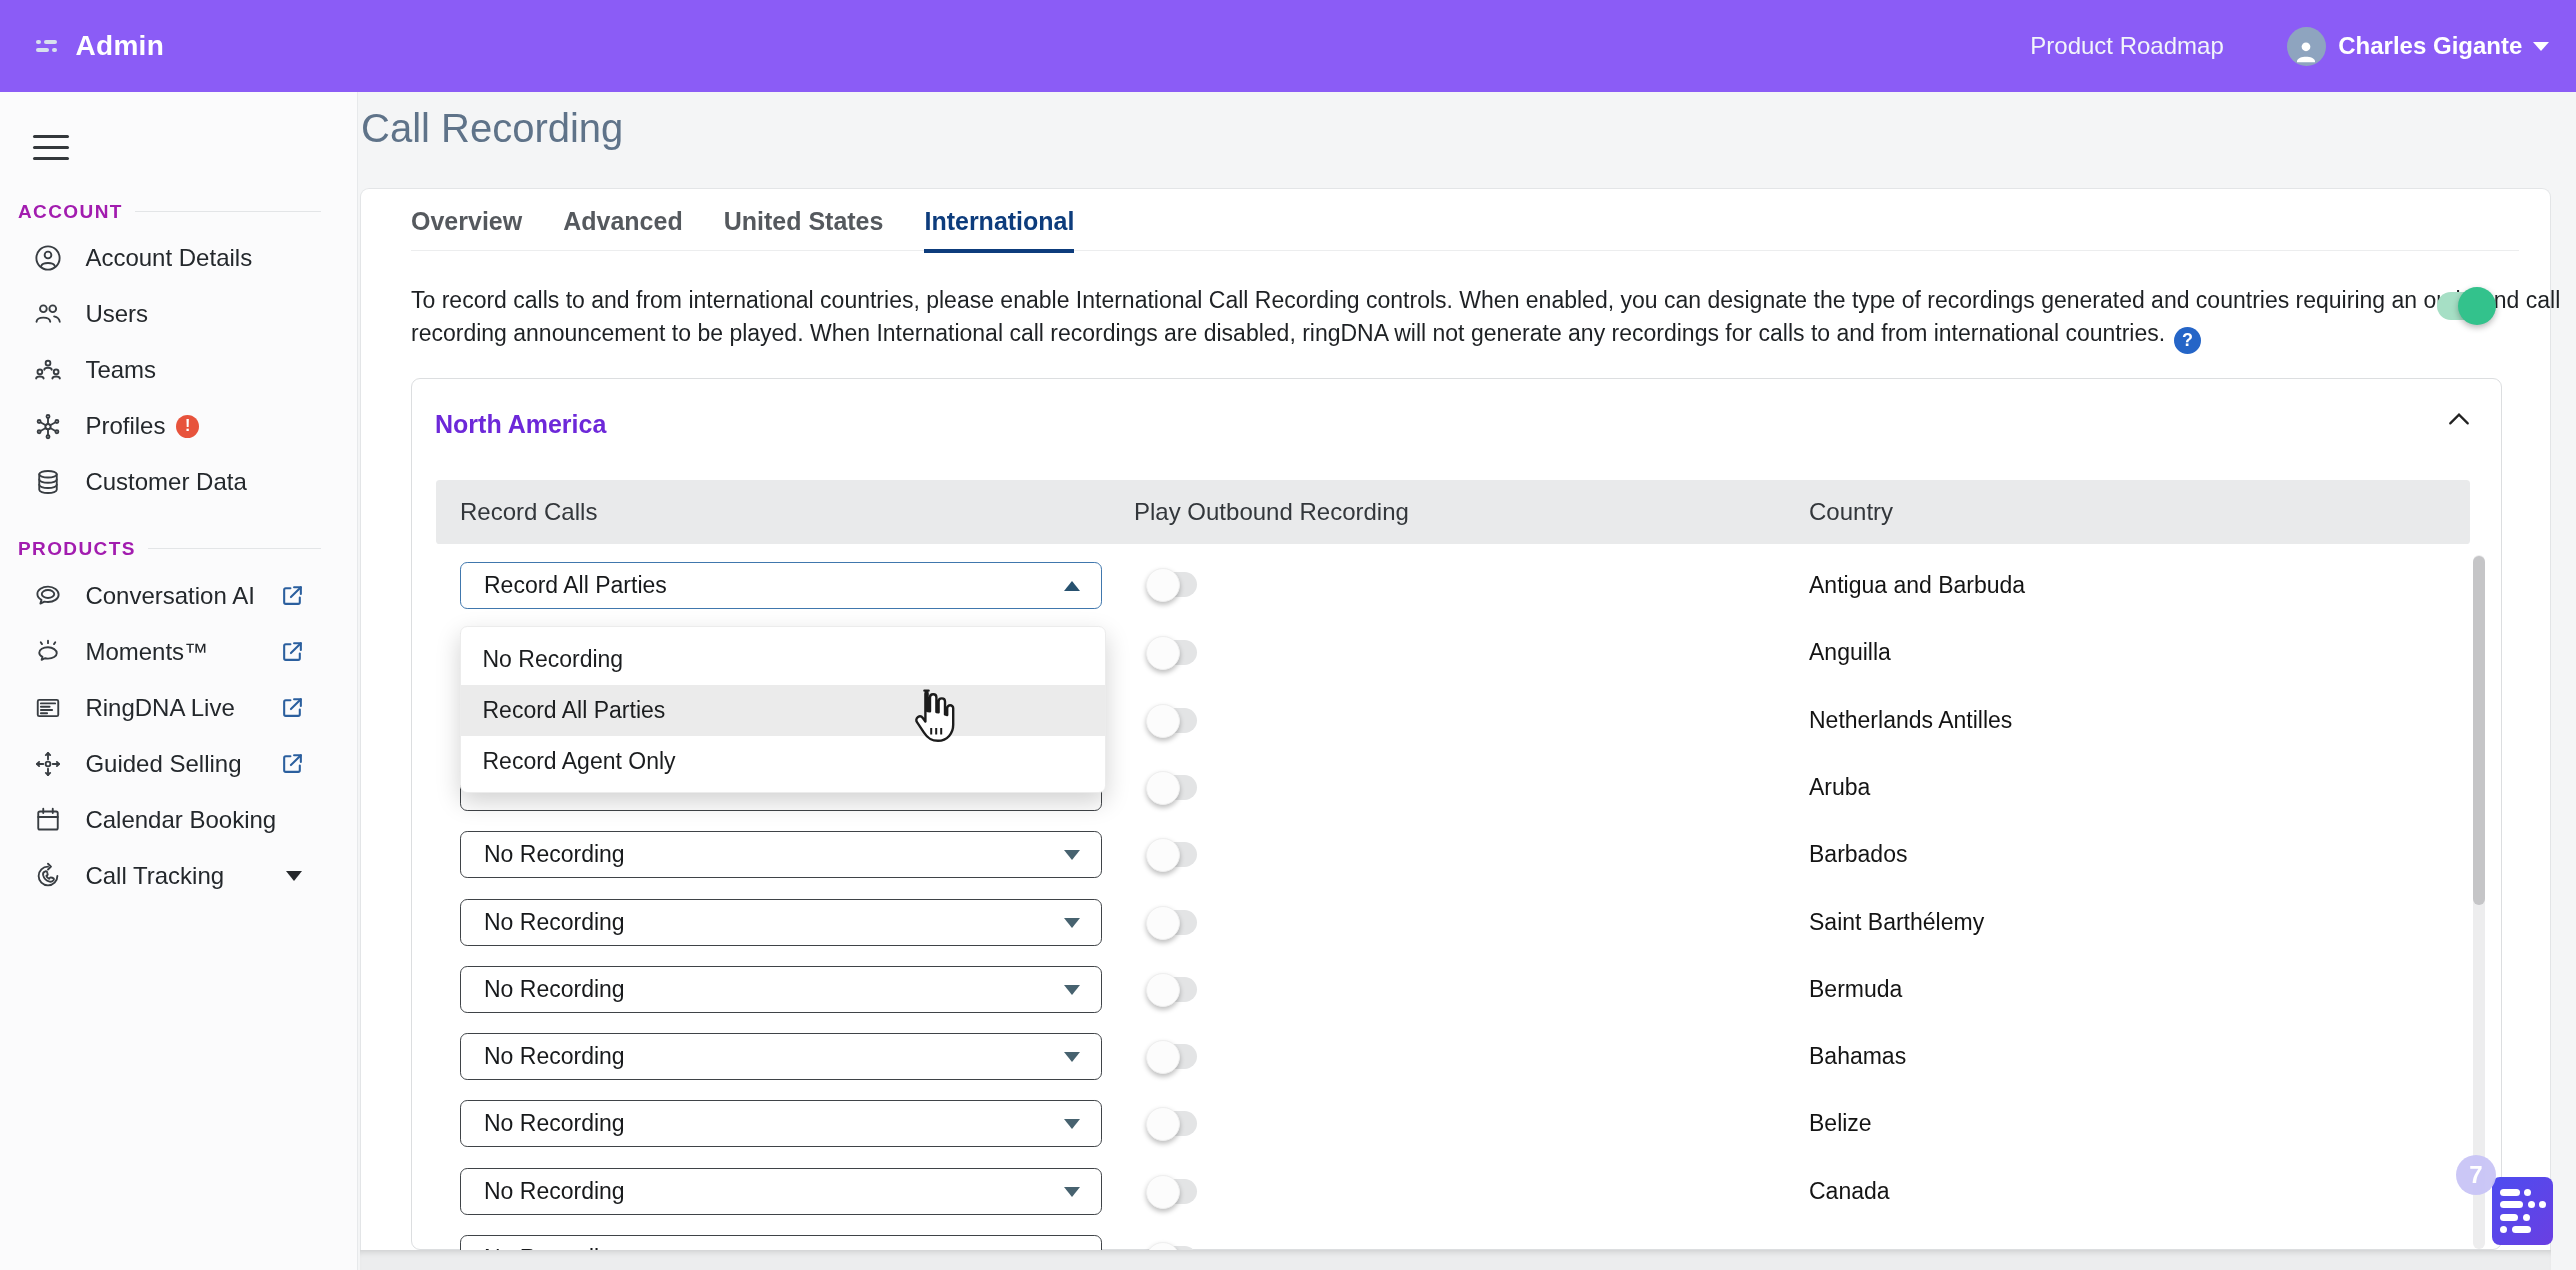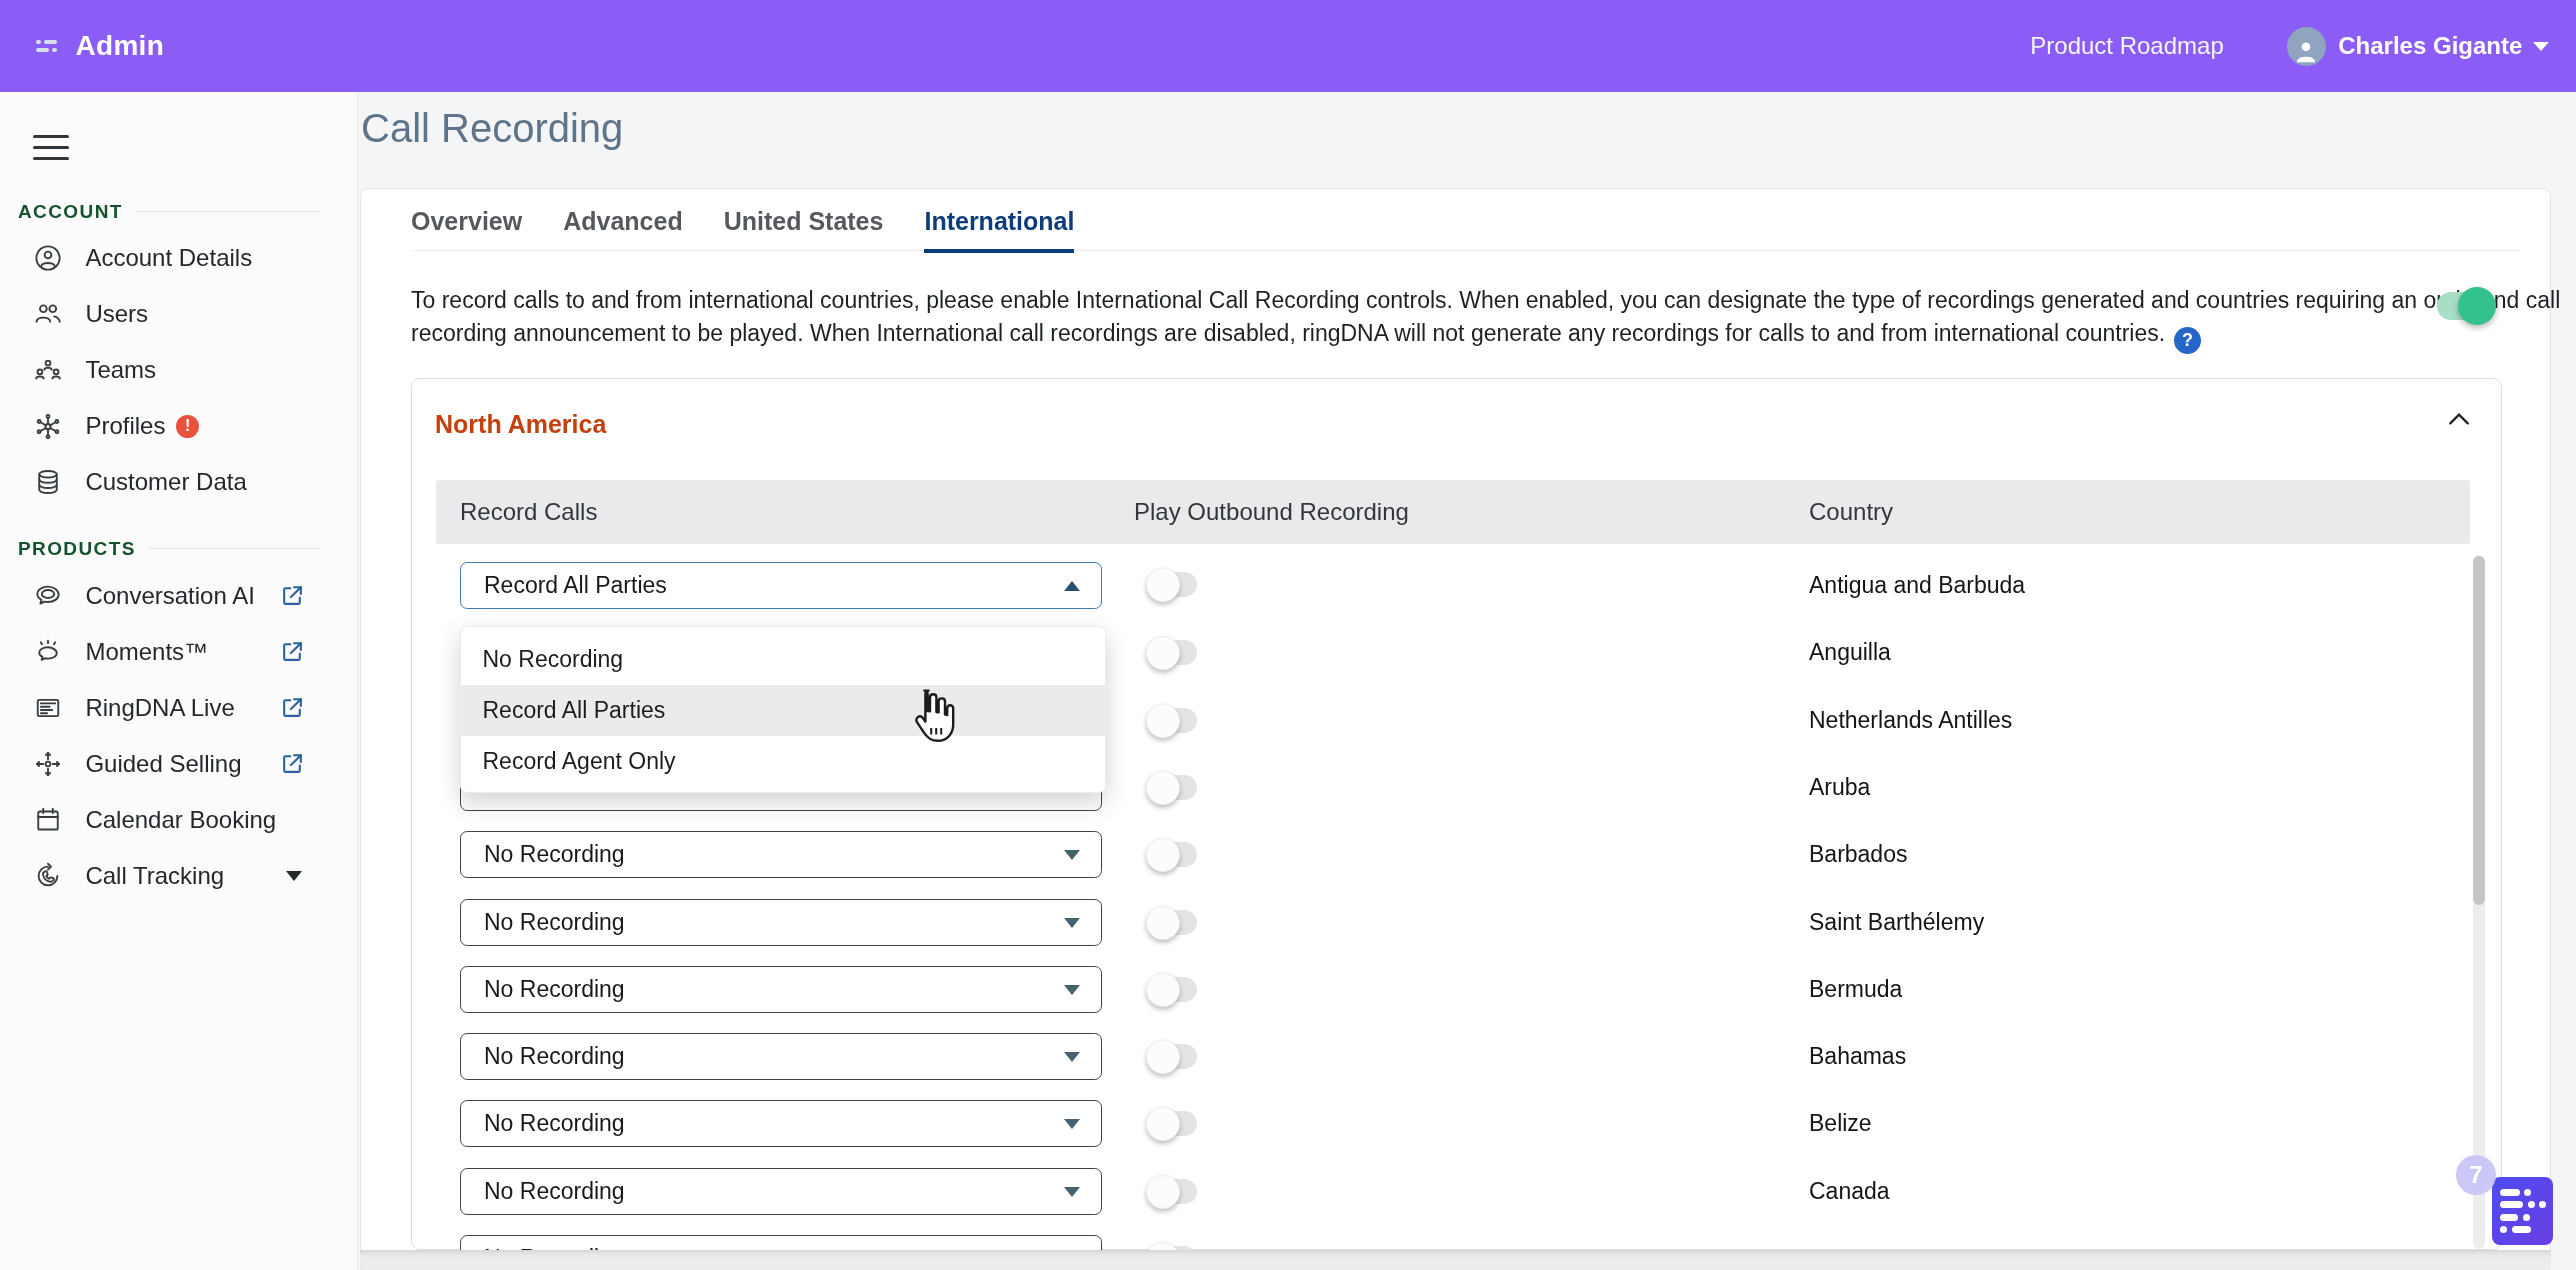--- a/index.html
+++ b/index.html
@@ -22,21 +22,21 @@
   .avatar svg{width:30px;height:30px;}
   .user-name{color:#fff;font-size:24px;font-weight:700;margin-right:10.7px;}
   .caret-down-white{width:0;height:0;border-left:8px solid transparent;border-right:8px solid transparent;border-top:9.8px solid #fff;}
 
   
   .sidebar{position:absolute;left:0;top:92px;width:358px;height:1178px;background:#fbfbfc;
            border-right:0.9px solid #e7e9eb;z-index:10;}
   .hamburger{position:absolute;left:33px;top:43px;width:36px;height:25px;display:flex;flex-direction:column;justify-content:space-between;cursor:pointer;}
   .hamburger div{height:2.7px;background:#33373b;border-radius:1.8px;}
   .side-section-label{display:flex;align-items:center;gap:12.5px;margin:0 0 5.4px 18px;height:27px;}
-  .ssl-text{font-size:19px;font-weight:700;color:#14532d;letter-spacing:1.4px;}
+  .ssl-text{font-size:19px;font-weight:700;color:#a21caf;letter-spacing:1.4px;}
   .ssl-line{flex:1;height:0.9px;background:#e3e5e7;margin-right:36px;}
   .side-list{list-style:none;margin:0;padding:0;}
   .side-item{position:relative;height:56px;display:flex;align-items:center;padding-left:33px;cursor:pointer;}
   .side-item .s-icon{width:30px;height:30px;flex:0 0 30px;}
   .side-item .s-icon svg{width:30px;height:30px;}
   .side-label{margin-left:22.4px;font-size:24px;color:#24282c;}
   .item-badge{margin-left:10.7px;width:23px;height:23px;border-radius:50%;background:#e7533c;color:#fff;
               font-size:16px;font-weight:700;display:flex;align-items:center;justify-content:center;}
   .item-caret{position:absolute;right:55px;width:0;height:0;border-left:8px solid transparent;border-right:8px solid transparent;border-top:10.7px solid #26292c;}
   .item-ext{position:absolute;right:52px;width:25px;height:25px;}
@@ -55,21 +55,21 @@
   .desc-line{white-space:nowrap;}
   .help-icon{display:inline-flex;width:27px;height:27px;border-radius:50%;background:#2565c7;color:#fff;
              font-size:18px;font-weight:700;align-items:center;justify-content:center;margin-left:9px;vertical-align:-4.5px;cursor:pointer;}
 
   .toggle-main{position:absolute;left:2437px;top:292px;width:54px;height:28px;border-radius:14.3px;background:#a6dfc5;z-index:4;cursor:pointer;}
   .toggle-main .knob{position:absolute;right:-4.5px;top:-5.4px;width:38px;height:38px;border-radius:50%;background:#33c28c;box-shadow:0 2.7px 6.3px rgba(0,0,0,.28);}
 
   
   .na-box{position:absolute;left:411px;top:378px;width:2091px;height:872px;background:#fff;
           border:0.9px solid #dcdee0;border-radius:9px;z-index:2;}
-  .na-title{position:absolute;left:435px;top:410px;font-size:25px;font-weight:700;color:#c2410c;z-index:3;}
+  .na-title{position:absolute;left:435px;top:410px;font-size:25px;font-weight:700;color:#6d28d9;z-index:3;}
   .na-chevron{position:absolute;left:2443px;top:404px;width:32px;height:30px;z-index:3;cursor:pointer;}
   .na-chevron svg{width:32px;height:30px;}
 
   .thead{position:absolute;left:436px;top:480px;width:2034px;height:64px;background:#e9eaeb;border-radius:3.6px;z-index:3;text-align:center;}
   .th{position:absolute;top:0;height:64px;display:flex;align-items:center;font-size:24px;color:#33373b;}
 
   .select{position:absolute;width:642px;height:47px;background:#fff;border:1.8px solid #3f4347;border-radius:7.2px;
           display:flex;align-items:center;padding:0 23px;z-index:4;cursor:pointer;}
   .select .sel-text{font-size:23px;color:#17191b;}
   .select .sel-caret{position:absolute;right:21.5px;width:0;height:0;border-left:8px solid transparent;border-right:8px solid transparent;border-top:10.7px solid #47626f;}

